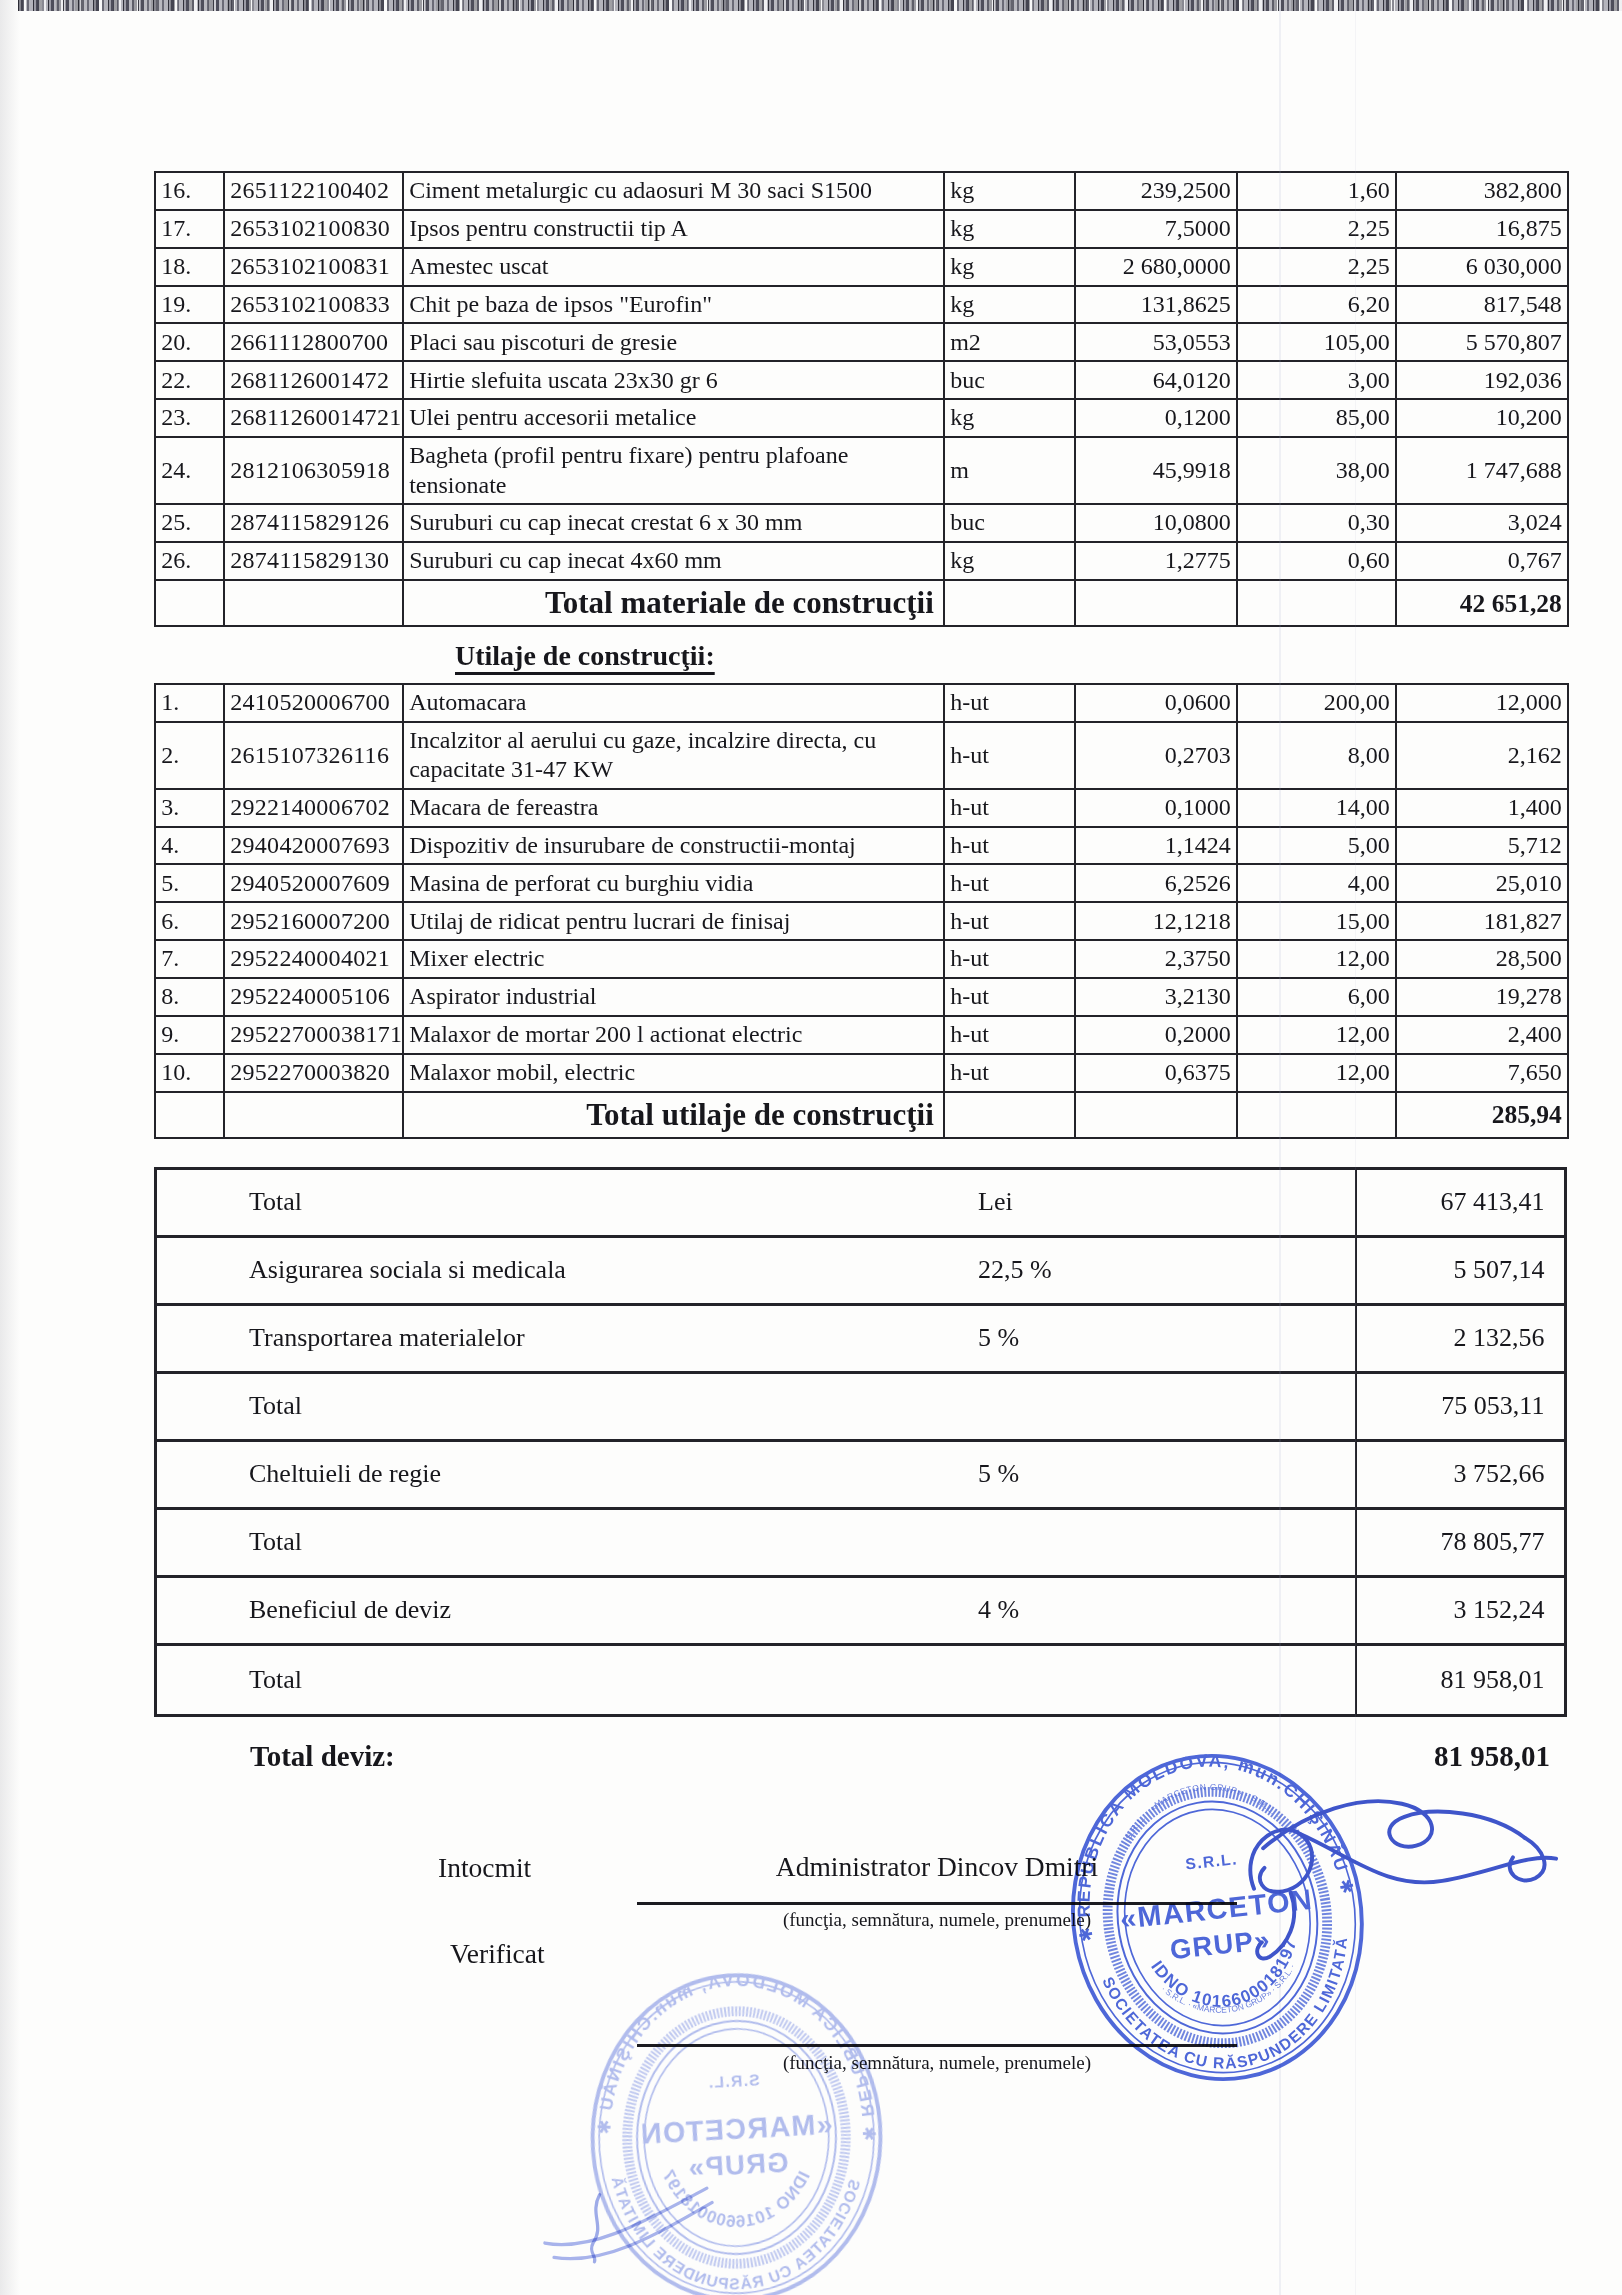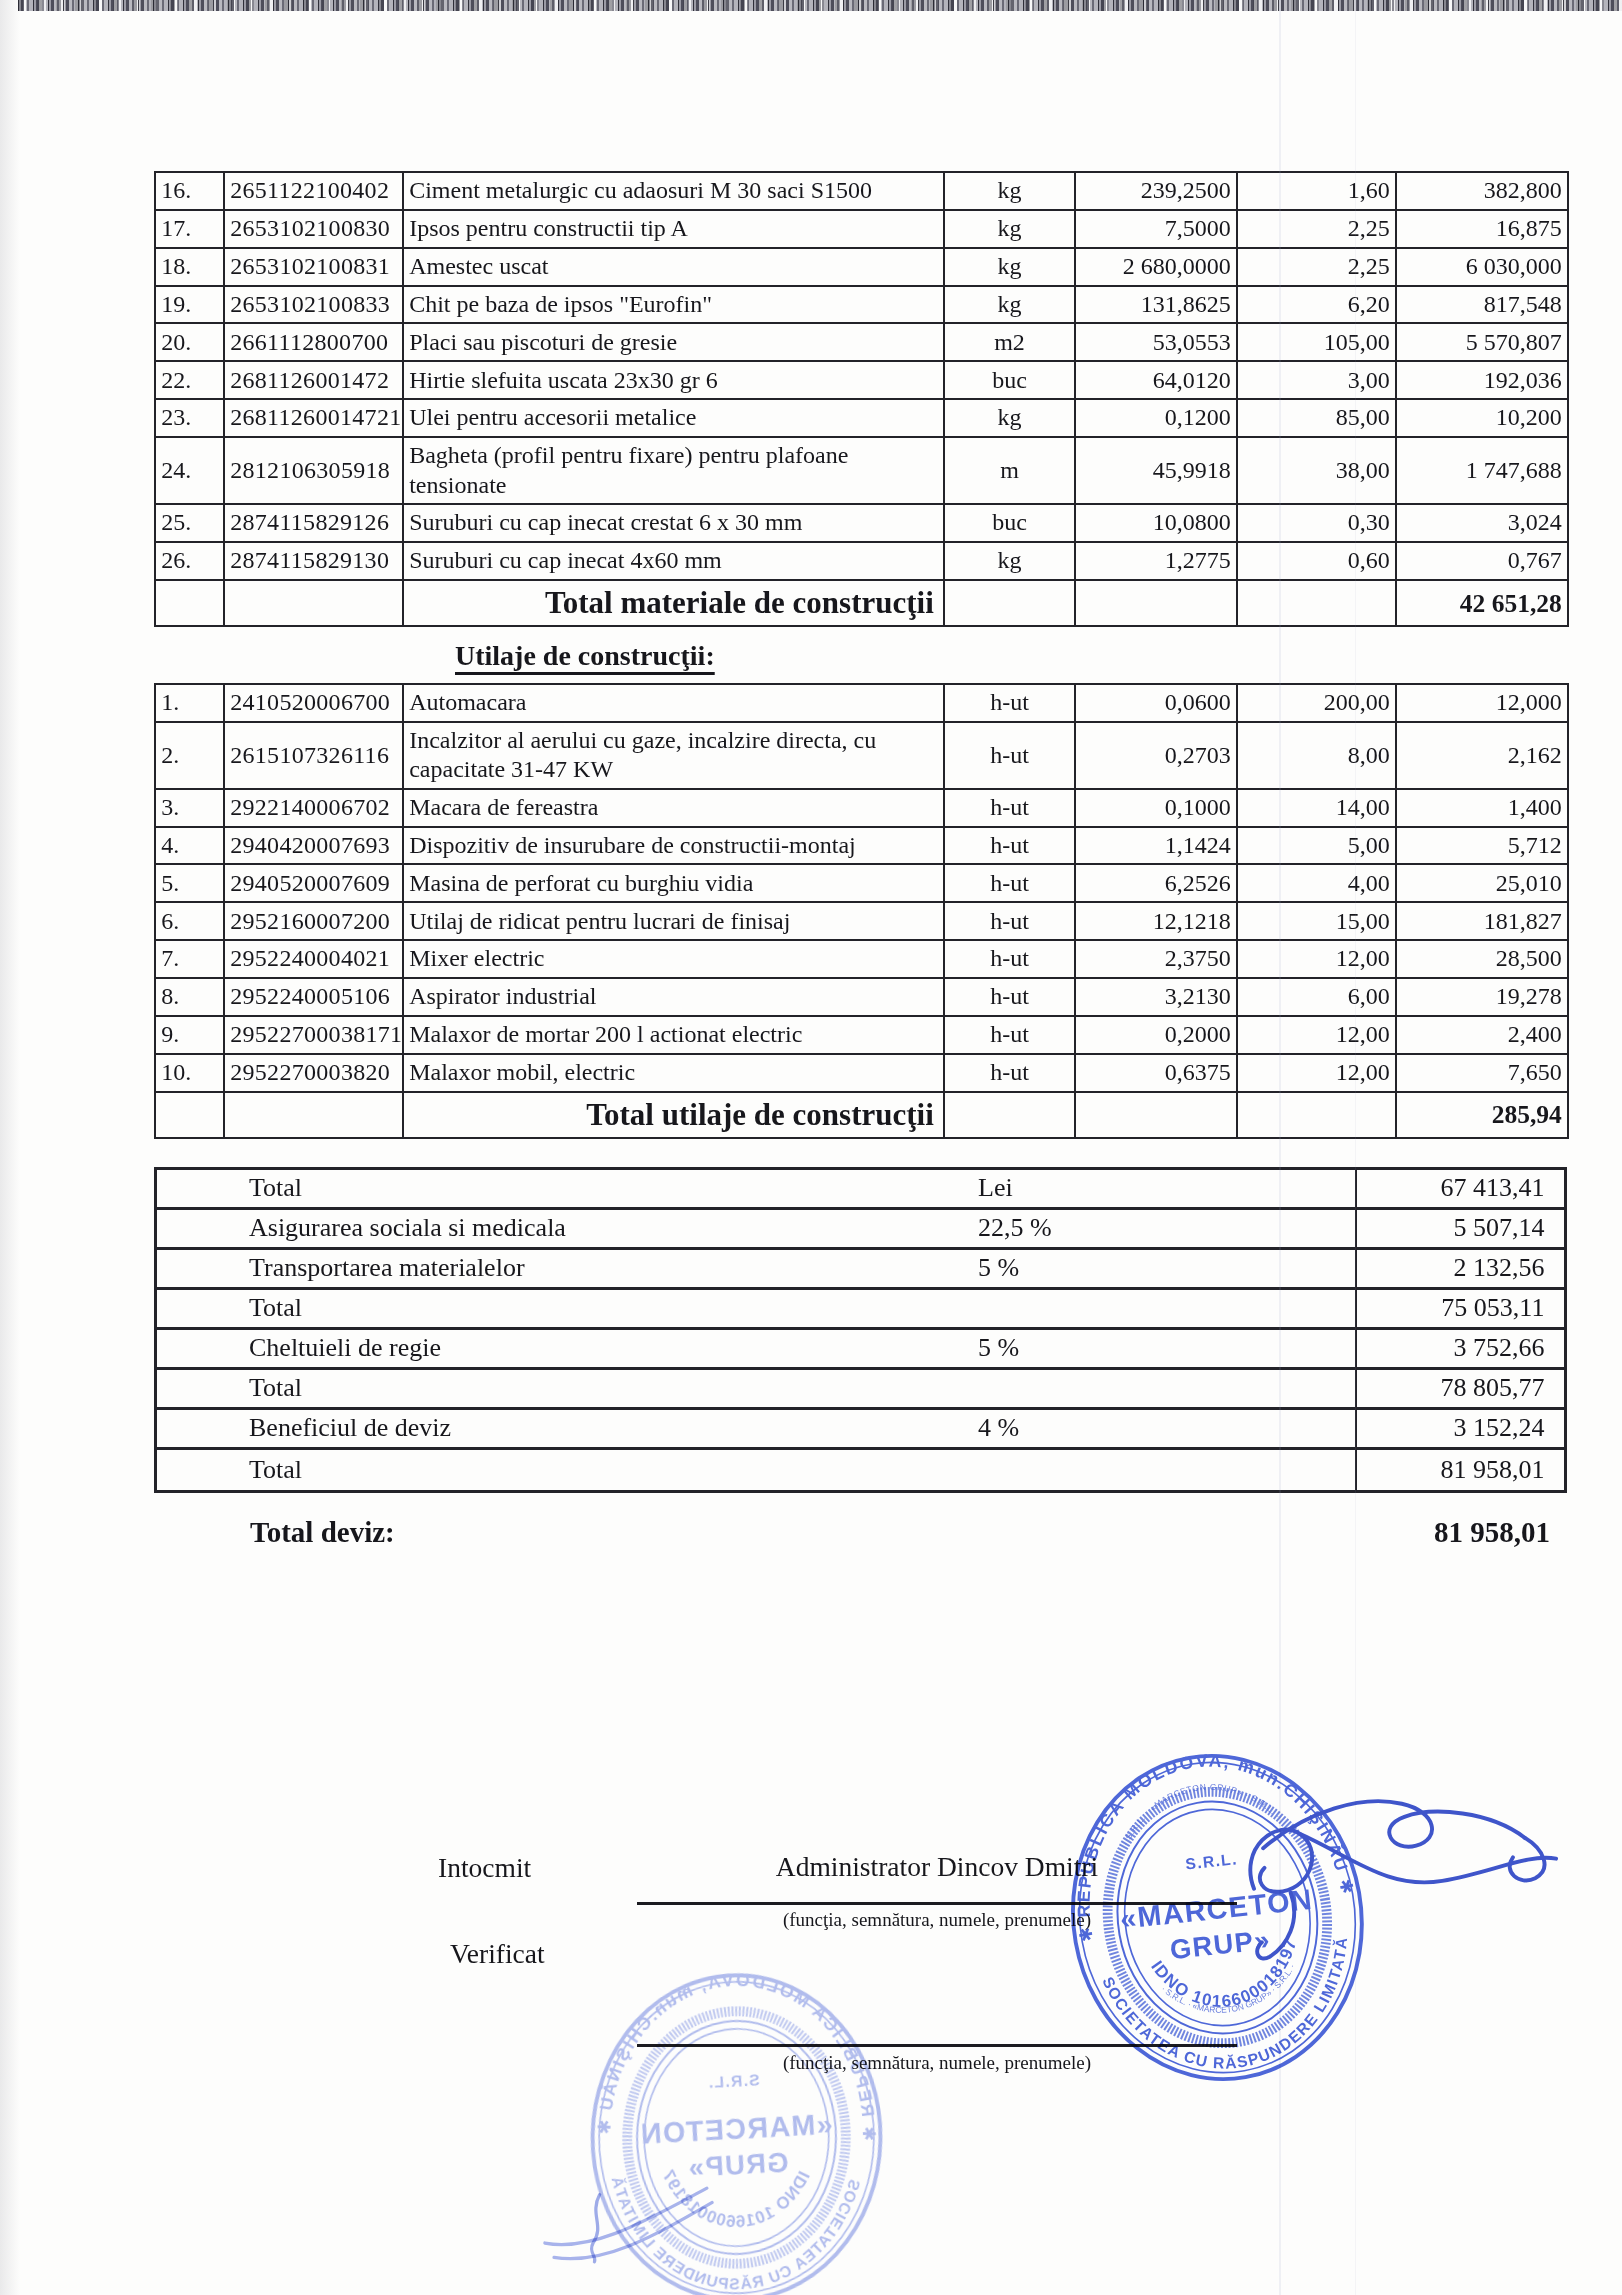--- a/index.html
+++ b/index.html
@@ -20,34 +20,34 @@
   .scan-line{position:absolute;top:0;bottom:0;background:rgba(150,155,190,.13);}
   .scan-line.a{left:1279px;width:2px;}
   .scan-line.b{left:1355px;width:1.3px;background:rgba(150,155,190,.09);}
 
   
   table.deviz{border-collapse:collapse;table-layout:fixed;width:1413px;margin-left:154px;border:2.6px solid #232329;}
   table.deviz td{border:2px solid #232329;font-size:24px;line-height:1.22;padding:3.3px 5.2px;vertical-align:middle;}
   td.c-no{padding:4.6px 0 3.3px 15.7px;font-size:25.5px;vertical-align:top;}
   td.c-code{font-size:19px;padding-left:9.2px;letter-spacing:0.3px;}
   td.c-desc{padding:3.3px 46px 3.3px 7.9px;}
-  td.c-unit{text-align:center;}
+  td.c-unit{text-align:left;}
   td.c-num{text-align:right;padding-right:11.8px;}
   tfoot td.total-label{text-align:right;font-weight:bold;padding-right:9.2px;font-size:31px;}
   tfoot td.total-value{font-weight:bold;font-size:25.5px;}
   .materials{margin-top:171px;}
 
   .utilaje-heading{
     margin:13px 0 10.5px 455px;width:fit-content;font-weight:bold;font-size:28px;
     text-decoration:underline;text-decoration-thickness:2.6px;text-underline-offset:6.5px;
   }
 
   
   .summary{margin:27.5px 0 0 154px;width:1413px;border:3.3px solid #232329;}
-  .sum-row{display:flex;align-items:center;height:40px;border-bottom:3.3px solid #232329;}
+  .sum-row{display:flex;align-items:center;height:68px;border-bottom:3.3px solid #232329;}
   .summary .sum-row:last-child{border-bottom:none;}
   .sum-label{width:782px;padding-left:92px;font-size:26px;}
   .sum-mid{width:416px;padding-left:39px;font-size:26px;}
   .sum-val{flex:1;align-self:stretch;display:flex;align-items:center;justify-content:flex-end;border-left:2px solid #232329;padding-right:19.6px;font-size:26px;}
 
   .grand{display:flex;margin-left:154px;width:1413px;margin-top:23.6px;font-weight:bold;font-size:29px;}
   .grand-label{padding-left:96px;}
   .grand-value{margin-left:auto;padding-right:17px;}
 
   

